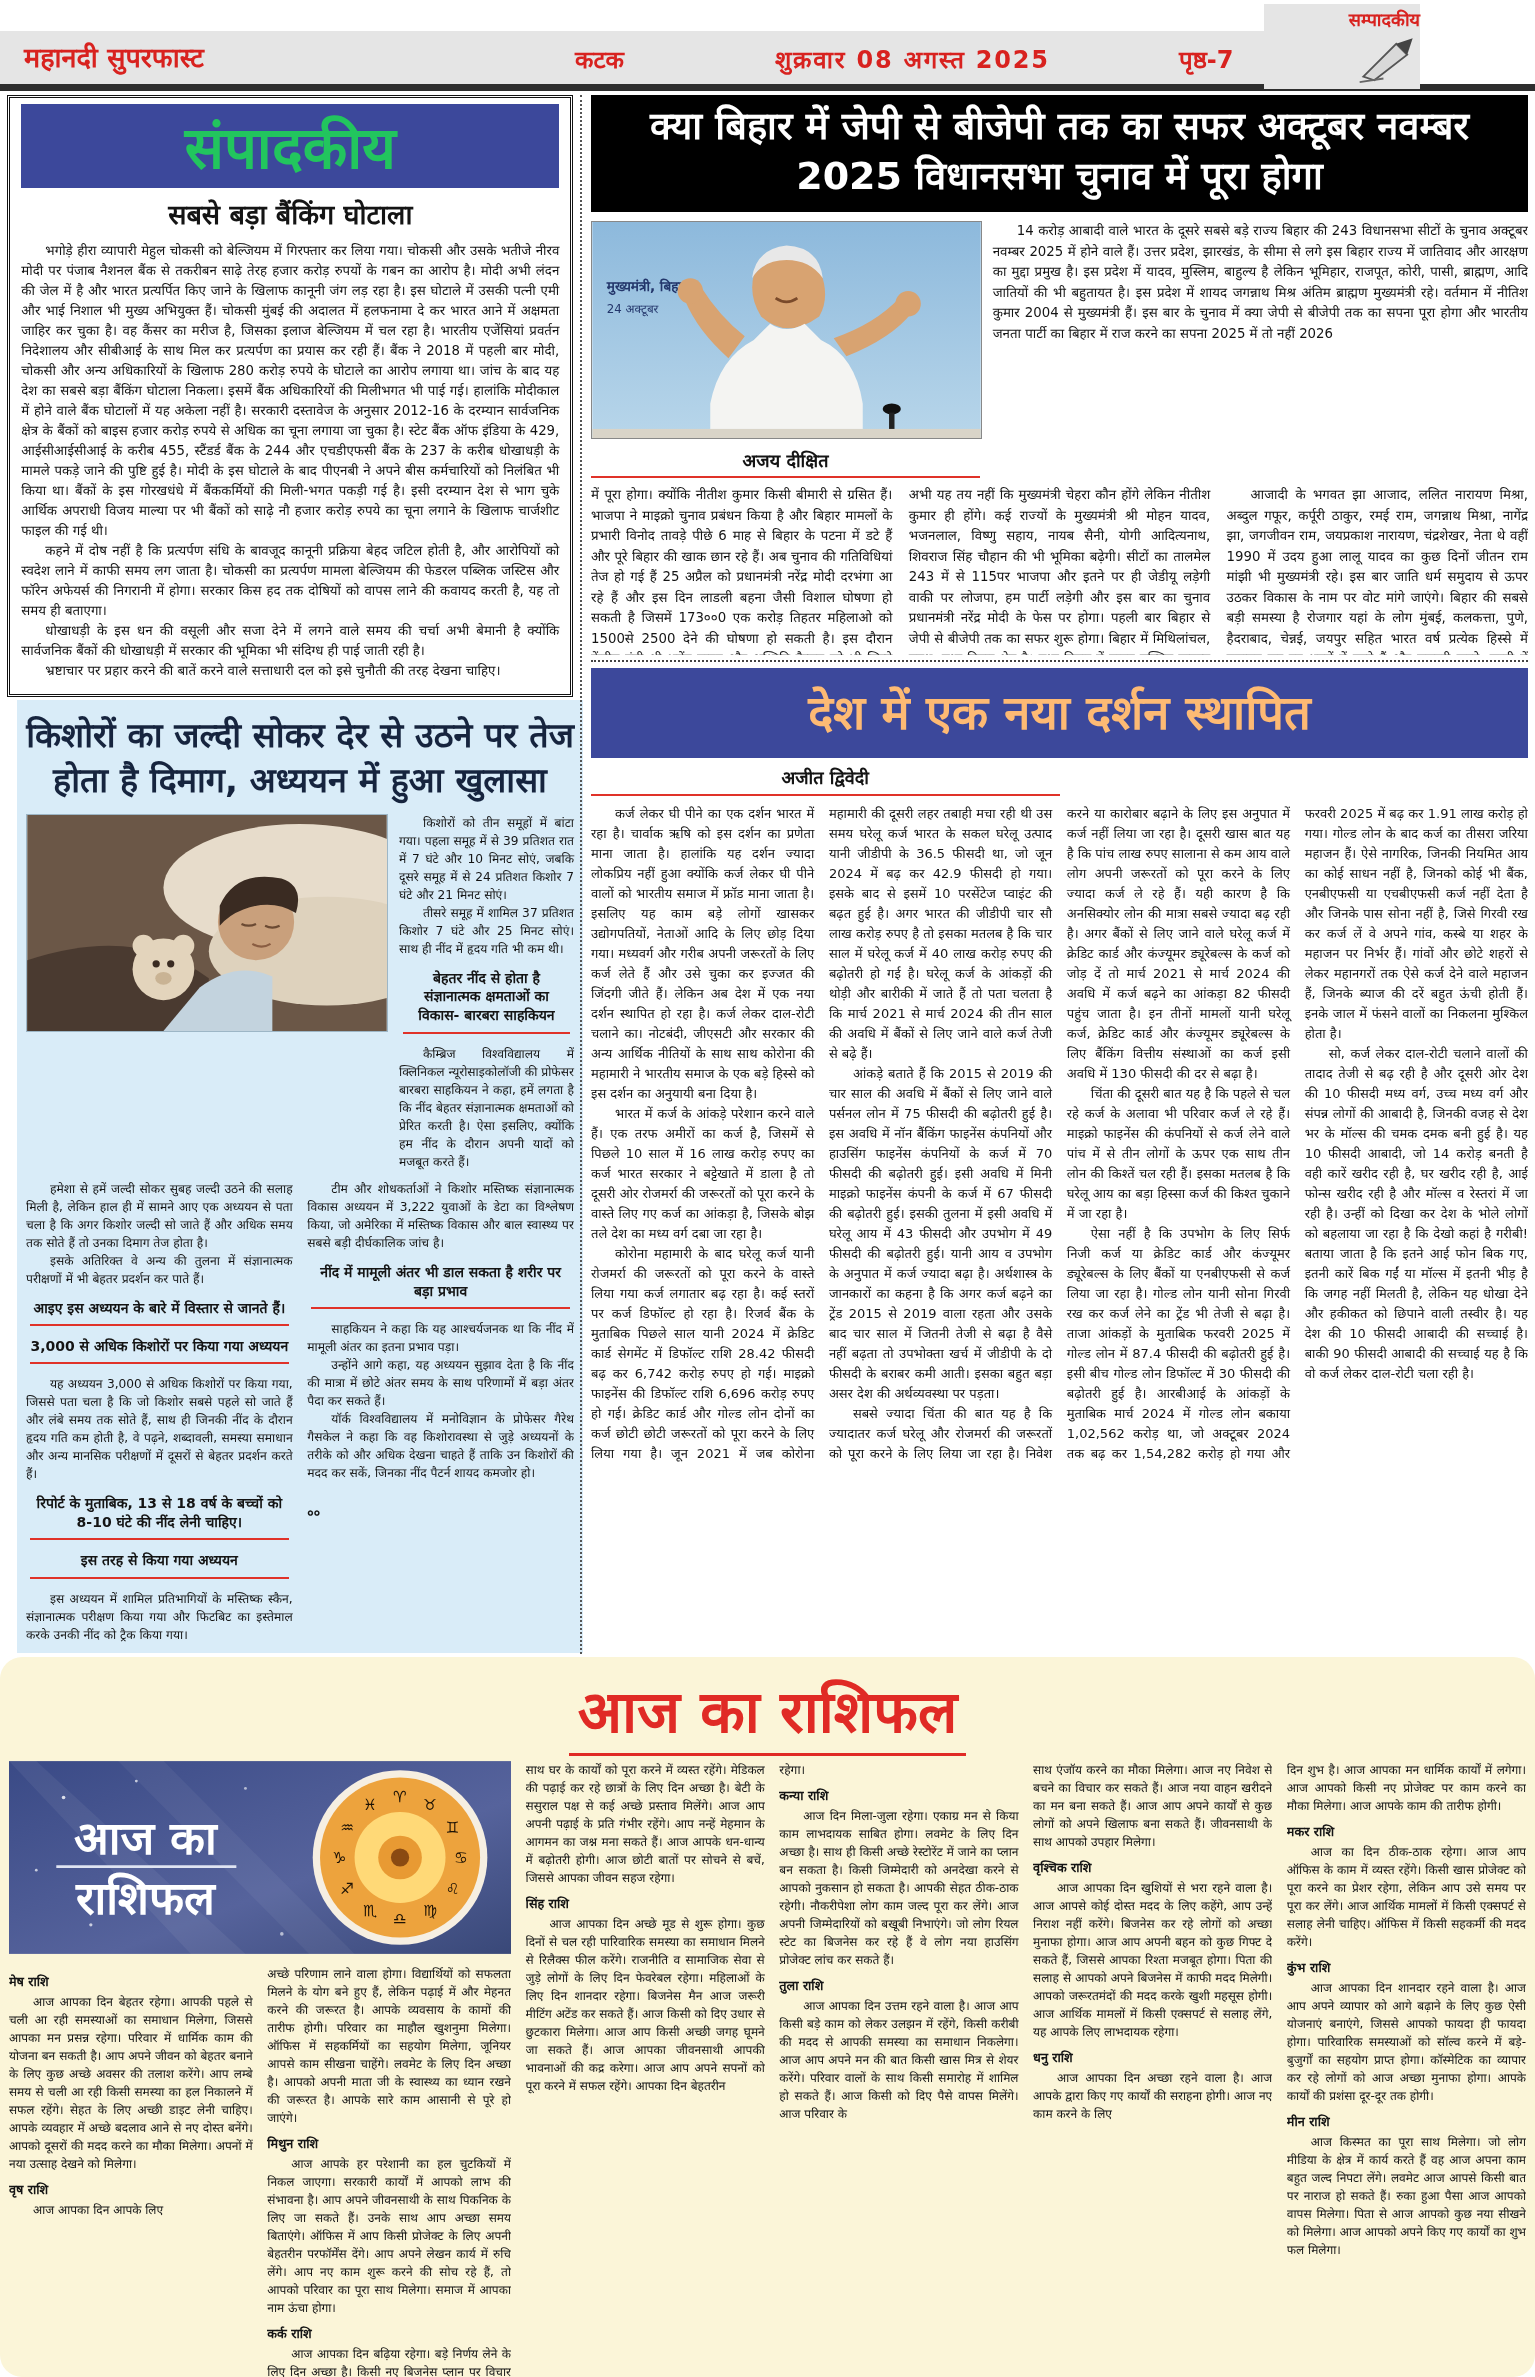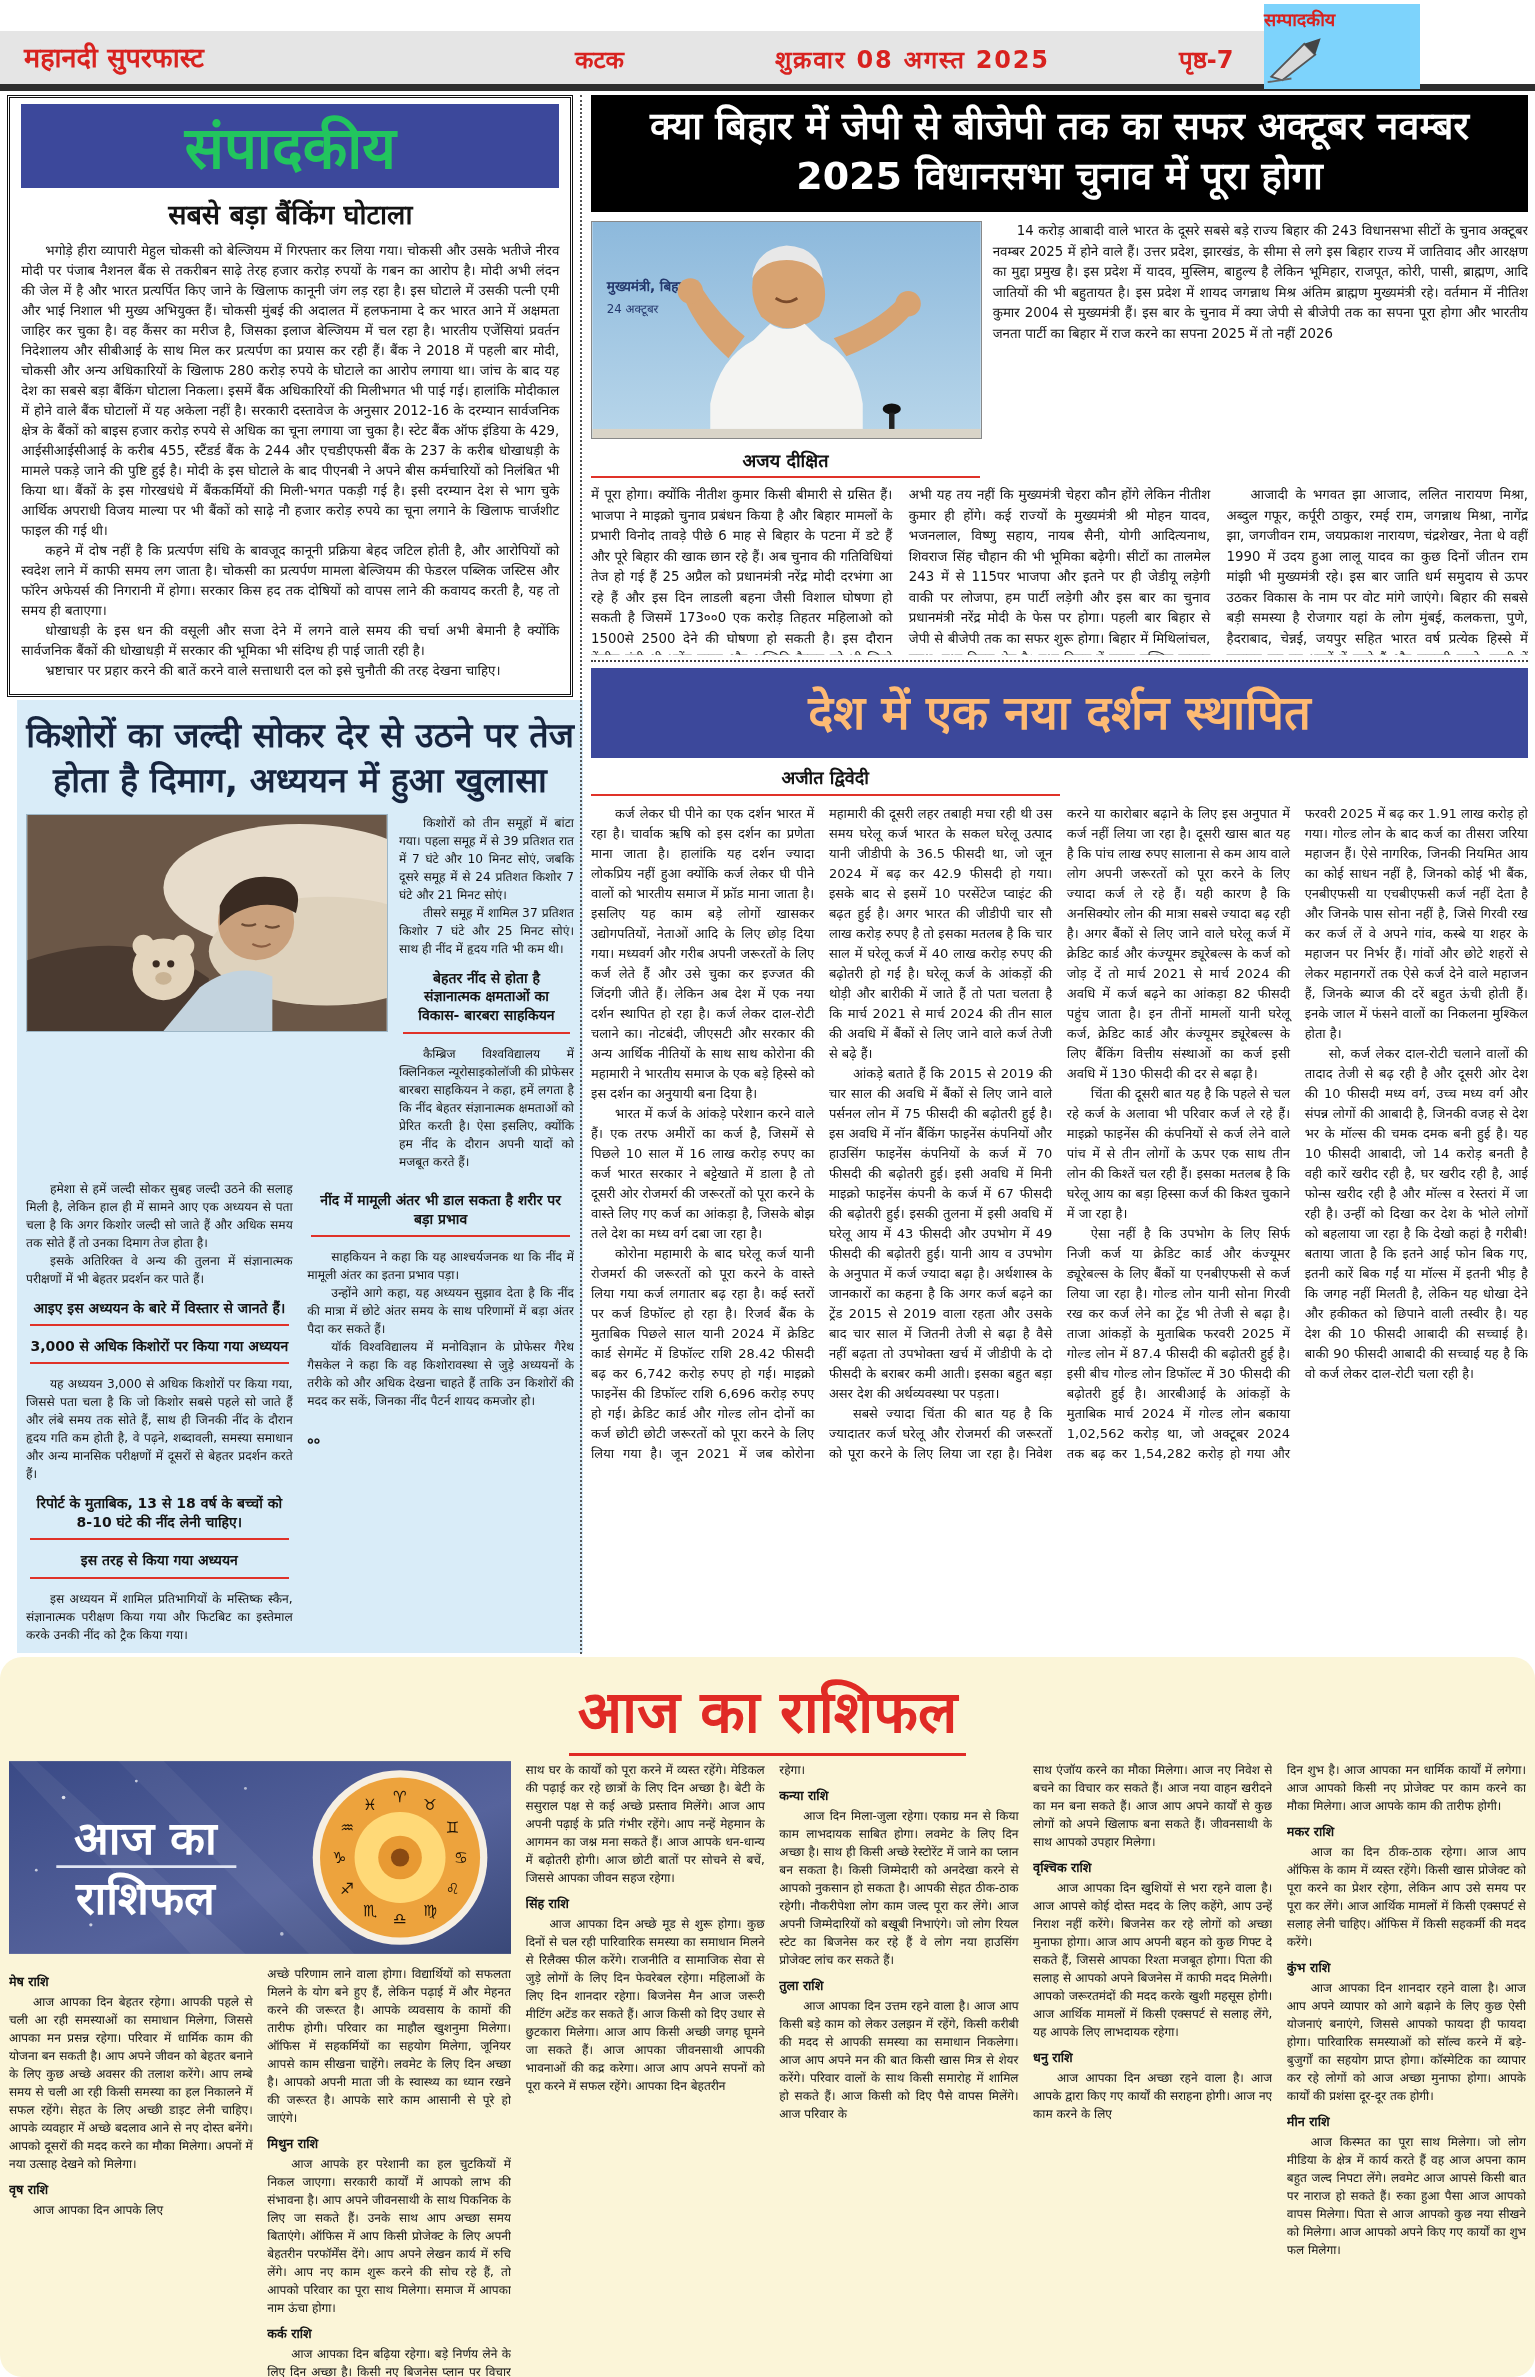--- a/index.html
+++ b/index.html
@@ -5,22 +5,22 @@
   html,body{margin:0;padding:0;background:#e8e8e8;}
   .page{position:relative;width:1535px;height:2377px;background:#ffffff;overflow:hidden;
         font-family:"DejaVu Sans","Liberation Sans",sans-serif;color:#141414;}
   
   .masthead{position:absolute;top:31px;left:0;width:1264px;height:53px;background:#e5e5e5;}
   .masthead span{position:absolute;top:11px;color:#d8221f;font-weight:bold;white-space:nowrap;}
   .m-paper{left:24px;font-size:27px;top:7.3px!important;}
   .m-city{left:575px;font-size:24px;}
   .m-date{left:775px;font-size:24px;letter-spacing:1.8px;}
   .m-page{left:1179px;font-size:24px;}
-  .badge{position:absolute;top:3.6px;left:1264px;width:156px;height:85px;background:#7dd3fc;
-         text-align:left;z-index:3;}
+  .badge{position:absolute;top:3.6px;left:1264px;width:156px;height:85px;background:#e5e5e5;
+         text-align:right;z-index:3;}
   .badge .b-label{display:block;color:#d8221f;font-weight:bold;font-size:18px;padding-top:3.6px;}
   .black-rule{position:absolute;top:84px;left:0;width:1535px;height:7.3px;background:#2e2e2e;}
   
   .jp{ text-align:justify;margin:0;}
   .indent{text-indent:24px;}
   .byline{font-weight:bold;text-align:center;font-size:18px;}
   .redline{border-bottom:2.7px solid #e03229;}
   
   .editorial{position:absolute;left:7.3px;top:95px;width:566px;height:602px;background:#fff;
              border:3.6px double #111;padding:5.5px 11px;box-sizing:border-box;overflow:hidden;}
@@ -143,20 +143,21 @@
         <p class="jp indent">हमेशा से हमें जल्दी सोकर सुबह जल्दी उठने की सलाह मिली है, लेकिन हाल ही में सामने आए एक अध्ययन से पता चला है कि अगर किशोर जल्दी सो जाते हैं और अधिक समय तक सोते हैं तो उनका दिमाग तेज होता है।</p>
         <p class="jp indent">इसके अतिरिक्त वे अन्य की तुलना में संज्ञानात्मक परीक्षणों में भी बेहतर प्रदर्शन कर पाते हैं।</p>
         <h3 class="sub3">आइए इस अध्ययन के बारे में विस्तार से जानते हैं।</h3>
         <h3 class="sub3">3,000 से अधिक किशोरों पर किया गया अध्ययन</h3>
         <p class="jp indent">यह अध्ययन 3,000 से अधिक किशोरों पर किया गया, जिससे पता चला है कि जो किशोर सबसे पहले सो जाते हैं और लंबे समय तक सोते हैं, साथ ही जिनकी नींद के दौरान हृदय गति कम होती है, वे पढ़ने, शब्दावली, समस्या समाधान और अन्य मानसिक परीक्षणों में दूसरों से बेहतर प्रदर्शन करते हैं।</p>
         <h3 class="sub3">रिपोर्ट के मुताबिक, 13 से 18 वर्ष के बच्चों को 8-10 घंटे की नींद लेनी चाहिए।</h3>
         <h3 class="sub3">इस तरह से किया गया अध्ययन</h3>
         <p class="jp indent">इस अध्ययन में शामिल प्रतिभागियों के मस्तिष्क स्कैन, संज्ञानात्मक परीक्षण किया गया और फिटबिट का इस्तेमाल करके उनकी नींद को ट्रैक किया गया।</p>
       </div>
       <div class="tcol">
+        <p class="jp indent">टीम और शोधकर्ताओं ने किशोर मस्तिष्क संज्ञानात्मक विकास अध्ययन में 3,222 युवाओं के डेटा का विश्लेषण किया, जो अमेरिका में मस्तिष्क विकास और बाल स्वास्थ्य पर सबसे बड़ी दीर्घकालिक जांच है।</p>
         <h3 class="sub3">नींद में मामूली अंतर भी डाल सकता है शरीर पर बड़ा प्रभाव</h3>
         <p class="jp indent">साहकियन ने कहा कि यह आश्चर्यजनक था कि नींद में मामूली अंतर का इतना प्रभाव पड़ा।</p>
         <p class="jp indent">उन्होंने आगे कहा, यह अध्ययन सुझाव देता है कि नींद की मात्रा में छोटे अंतर समय के साथ परिणामों में बड़ा अंतर पैदा कर सकते हैं।</p>
         <p class="jp indent">यॉर्क विश्वविद्यालय में मनोविज्ञान के प्रोफेसर गैरेथ गैसकेल ने कहा कि वह किशोरावस्था से जुड़े अध्ययनों के तरीके को और अधिक देखना चाहते हैं ताकि उन किशोरों की मदद कर सकें, जिनका नींद पैटर्न शायद कमजोर हो।</p>
         <p class="endmark">००</p>
       </div>
     </div>
   </article>
 
   <div class="vdiv"></div>

